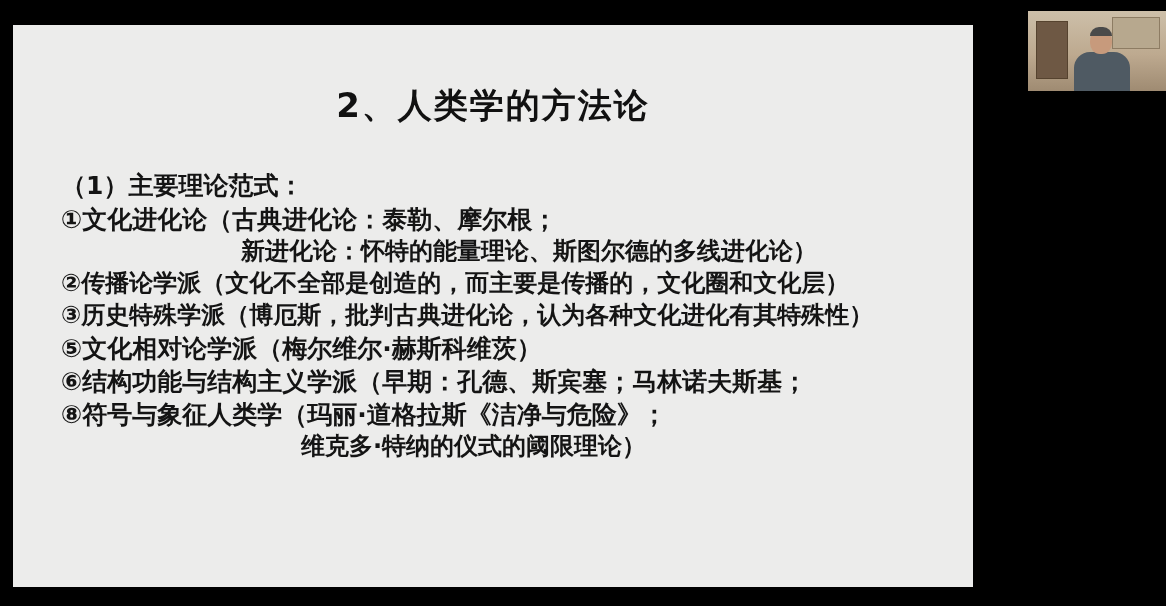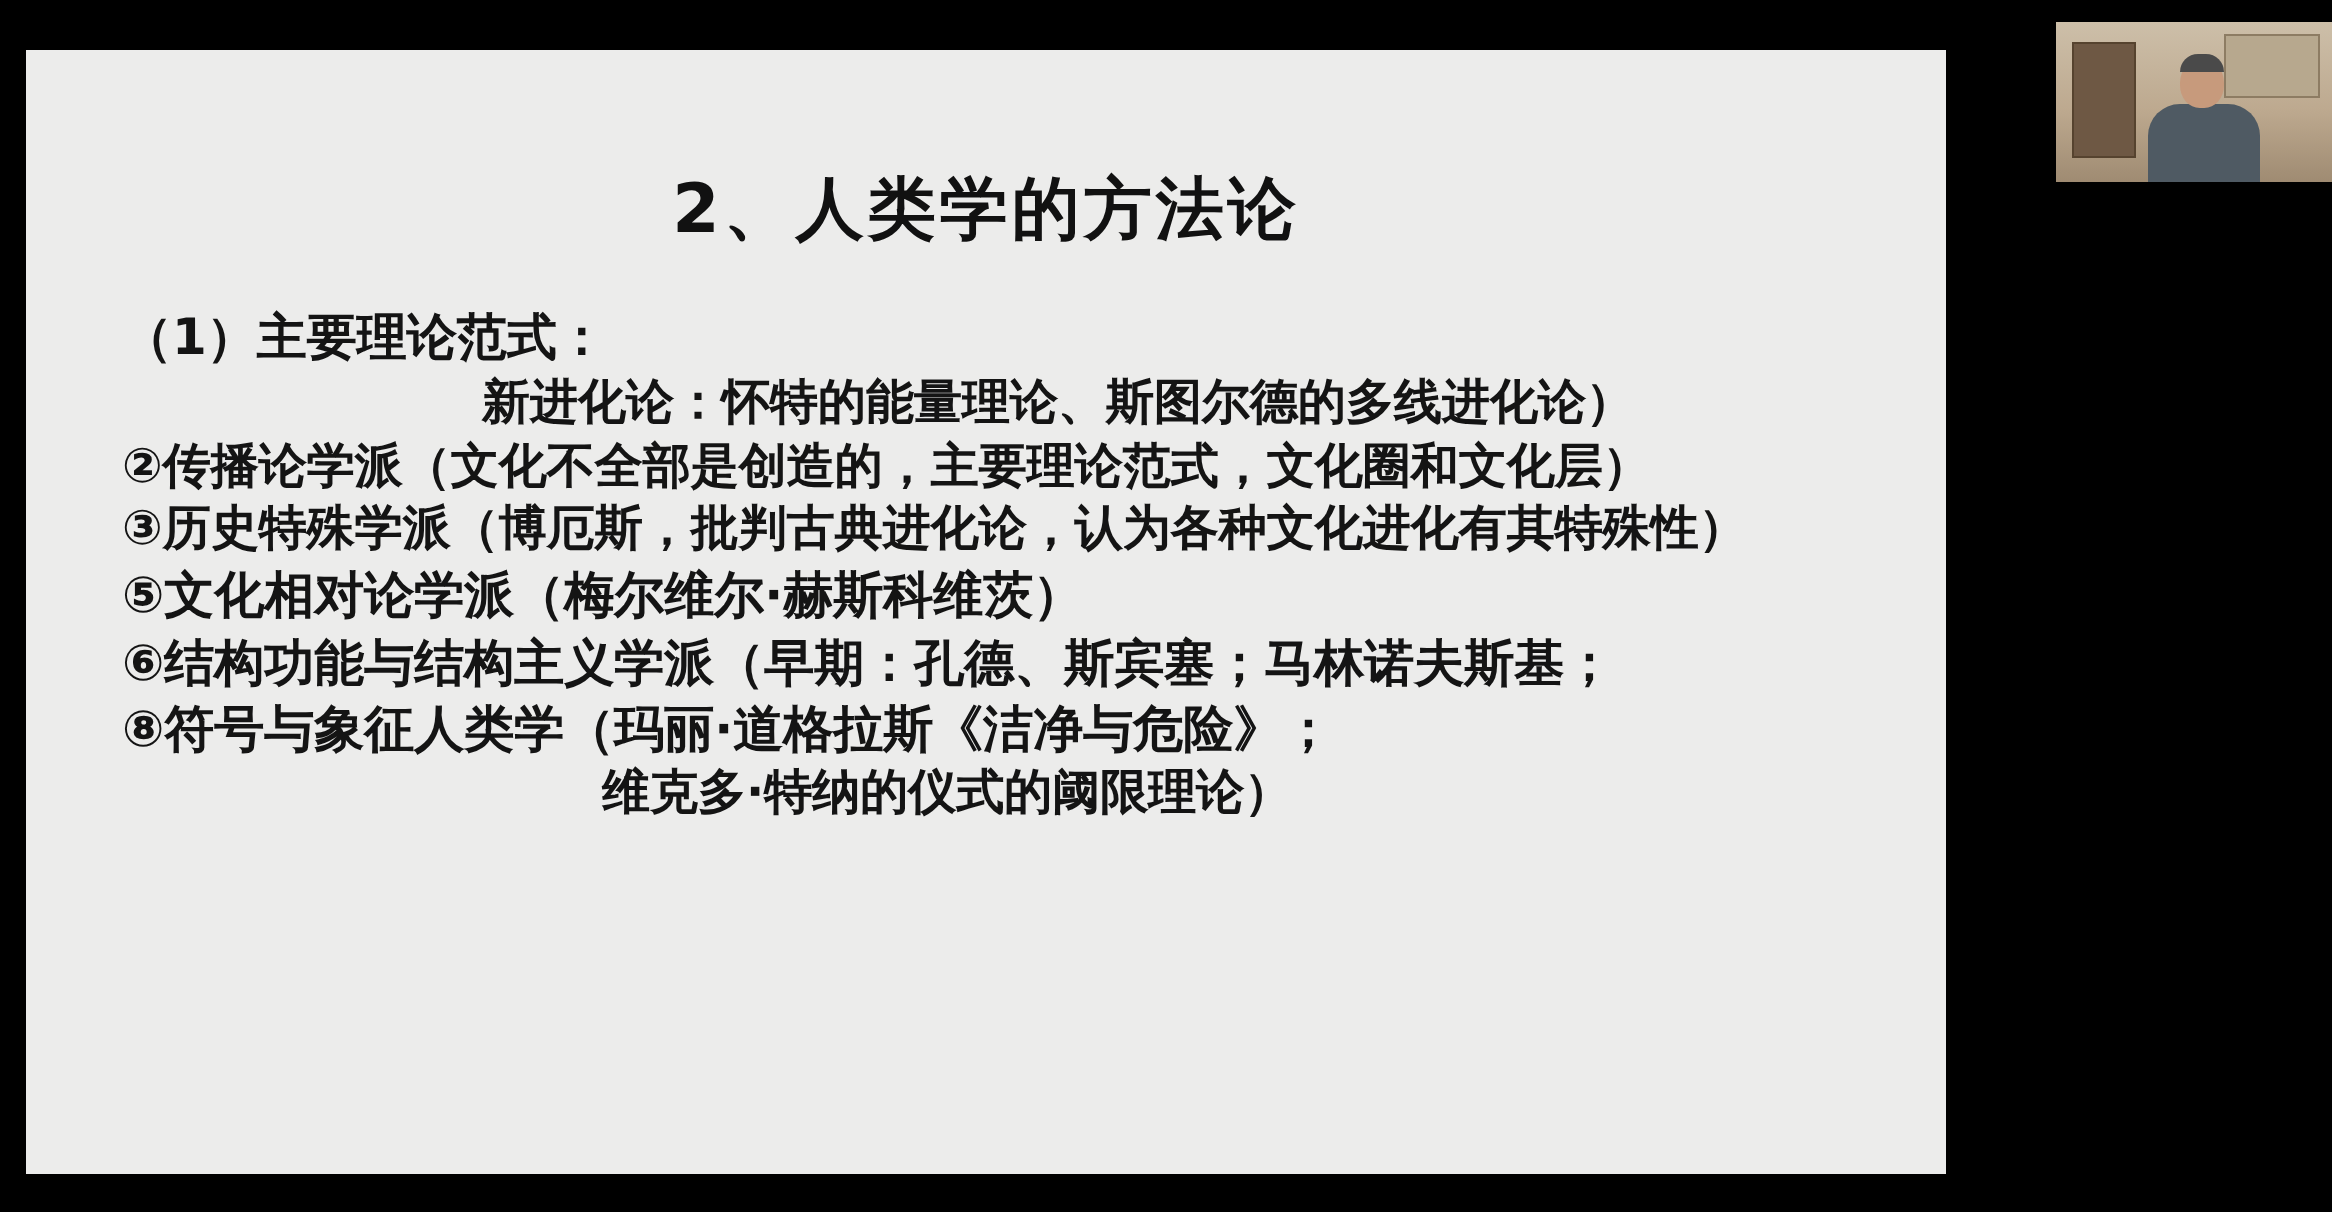--- a/index.html
+++ b/index.html
@@ -42,21 +42,21 @@
     font-weight: 700;
     font-size: 34px;
     color: #111111;
     letter-spacing: 2px;
     margin-top: 62px;
     margin-bottom: 0;
     line-height: 1.1;
   }
 
   #slide-body {
-    margin-top: 28px;
+    margin-top: 45px;
     padding-left: 48px;
     padding-right: 20px;
     color: #141414;
     font-family: "DejaVu Sans", "Liberation Sans", sans-serif;
   }
 
   .line {
     font-size: 25px;
     line-height: 1.33;
     white-space: pre;
@@ -125,22 +125,23 @@
 </style>
 </head>
 <body>
 
 <div id="stage">
 
   <div id="slide">
     <div id="slide-title">2、人类学的方法论</div>
     <div id="slide-body">
       <div class="line">（1）主要理论范式：</div>
+      <div class="line">①文化进化论（古典进化论：泰勒、摩尔根；</div>
       <div class="line sub indent-1">新进化论：怀特的能量理论、斯图尔德的多线进化论）</div>
-      <div class="line sub">②传播论学派（文化不全部是创造的，主要理论范式，文化圈和文化层）</div>
+      <div class="line sub">②传播论学派（文化不全部是创造的，而主要是传播的，文化圈和文化层）</div>
       <div class="line sub">③历史特殊学派（博厄斯，批判古典进化论，认为各种文化进化有其特殊性）</div>
       <div class="line">⑤文化相对论学派（梅尔维尔·赫斯科维茨）</div>
       <div class="line">⑥结构功能与结构主义学派（早期：孔德、斯宾塞；马林诺夫斯基；</div>
       <div class="line">⑧符号与象征人类学（玛丽·道格拉斯《洁净与危险》；</div>
       <div class="line sub indent-3">维克多·特纳的仪式的阈限理论）</div>
     </div>
   </div>
 
   <div id="webcam">
     <div class="wall"></div>

